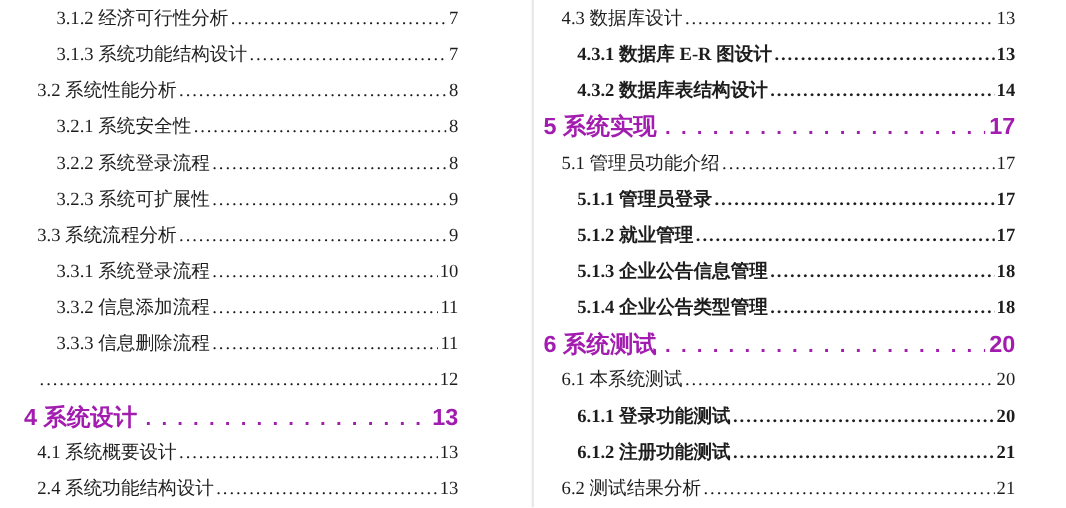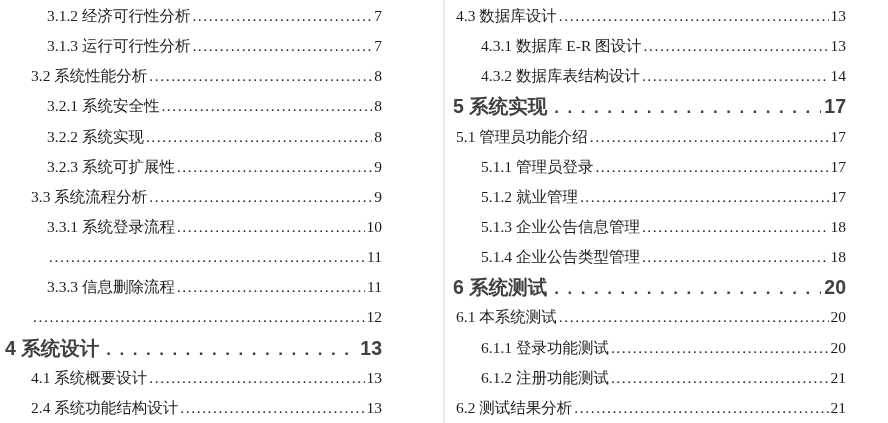--- a/index.html
+++ b/index.html
@@ -31,101 +31,102 @@
     display: flex;
     align-items: baseline;
     height: 30.15px;
     line-height: 30.15px;
     font-size: 15.5px;
     box-sizing: border-box;
   }
   .col-left  .row { padding-right: 26px; }
   .col-right .row { padding-right: 6px;  }
 
-  .col-left  .lvl1 { padding-left: 5px;  }
+  .col-left  .lvl1 { padding-left: 20px;  }
   .col-left  .lvl2 { padding-left: 31px; }
   .col-left  .lvl3 { padding-left: 47px; }
   .col-right .lvl1 { padding-left: 9px;  }
-  .col-right .lvl2 { padding-left: 12px; }
-  .col-right .lvl3 { padding-left: 37px; }
+  .col-right .lvl2 { padding-left: 24px; }
+  .col-right .lvl3 { padding-left: 37px; font-weight: bold; }
 
   .label { white-space: nowrap; }
   .dots {
     flex: 1 1 auto;
     overflow: hidden;
     white-space: nowrap;
     margin: 0 2px 0 2px;
     min-width: 8px;
   }
   .dots::after {
     content: "....................................................................................................................................................";
     letter-spacing: 1.6px;
   }
   .page { white-space: nowrap; }
 
   .lvl1 {
     font-family: "Liberation Sans", "DejaVu Sans", sans-serif;
     font-weight: bold;
     font-size: 19.5px;
-    color: #404040;
+    color: #a21caf;
   }
   .lvl1 .dots { margin-left: 7px; margin-right: 3px; }
   .lvl1 .dots::after {
     content: "......................................................................";
     letter-spacing: 8.5px;
     font-size: 17px;
   }
 </style>
 </head>
 <body>
 
 <div class="page-divider"></div>
 
 <div class="toc-col col-left">
     <div class="row lvl3">
       <span class="label">3.1.2 经济可行性分析</span>
       <span class="dots"></span>
       <span class="page">7</span>
     </div>
     <div class="row lvl3">
-      <span class="label">3.1.3 运行可行性分析</span>
+      <span class="label">3.1.3 系统功能结构设计</span>
       <span class="dots"></span>
       <span class="page">7</span>
     </div>
     <div class="row lvl2">
       <span class="label">3.2 系统性能分析</span>
       <span class="dots"></span>
       <span class="page">8</span>
     </div>
     <div class="row lvl3">
       <span class="label">3.2.1 系统安全性</span>
       <span class="dots"></span>
       <span class="page">8</span>
     </div>
     <div class="row lvl3">
-      <span class="label">3.2.2 系统实现</span>
+      <span class="label">3.2.2 系统登录流程</span>
       <span class="dots"></span>
       <span class="page">8</span>
     </div>
     <div class="row lvl3">
       <span class="label">3.2.3 系统可扩展性</span>
       <span class="dots"></span>
       <span class="page">9</span>
     </div>
     <div class="row lvl2">
       <span class="label">3.3 系统流程分析</span>
       <span class="dots"></span>
       <span class="page">9</span>
     </div>
     <div class="row lvl3">
       <span class="label">3.3.1 系统登录流程</span>
       <span class="dots"></span>
       <span class="page">10</span>
     </div>
     <div class="row lvl3">
+      <span class="label">3.3.2 信息添加流程</span>
       <span class="dots"></span>
       <span class="page">11</span>
     </div>
     <div class="row lvl3">
       <span class="label">3.3.3 信息删除流程</span>
       <span class="dots"></span>
       <span class="page">11</span>
     </div>
     <div class="row lvl2">
       <span class="dots"></span>

